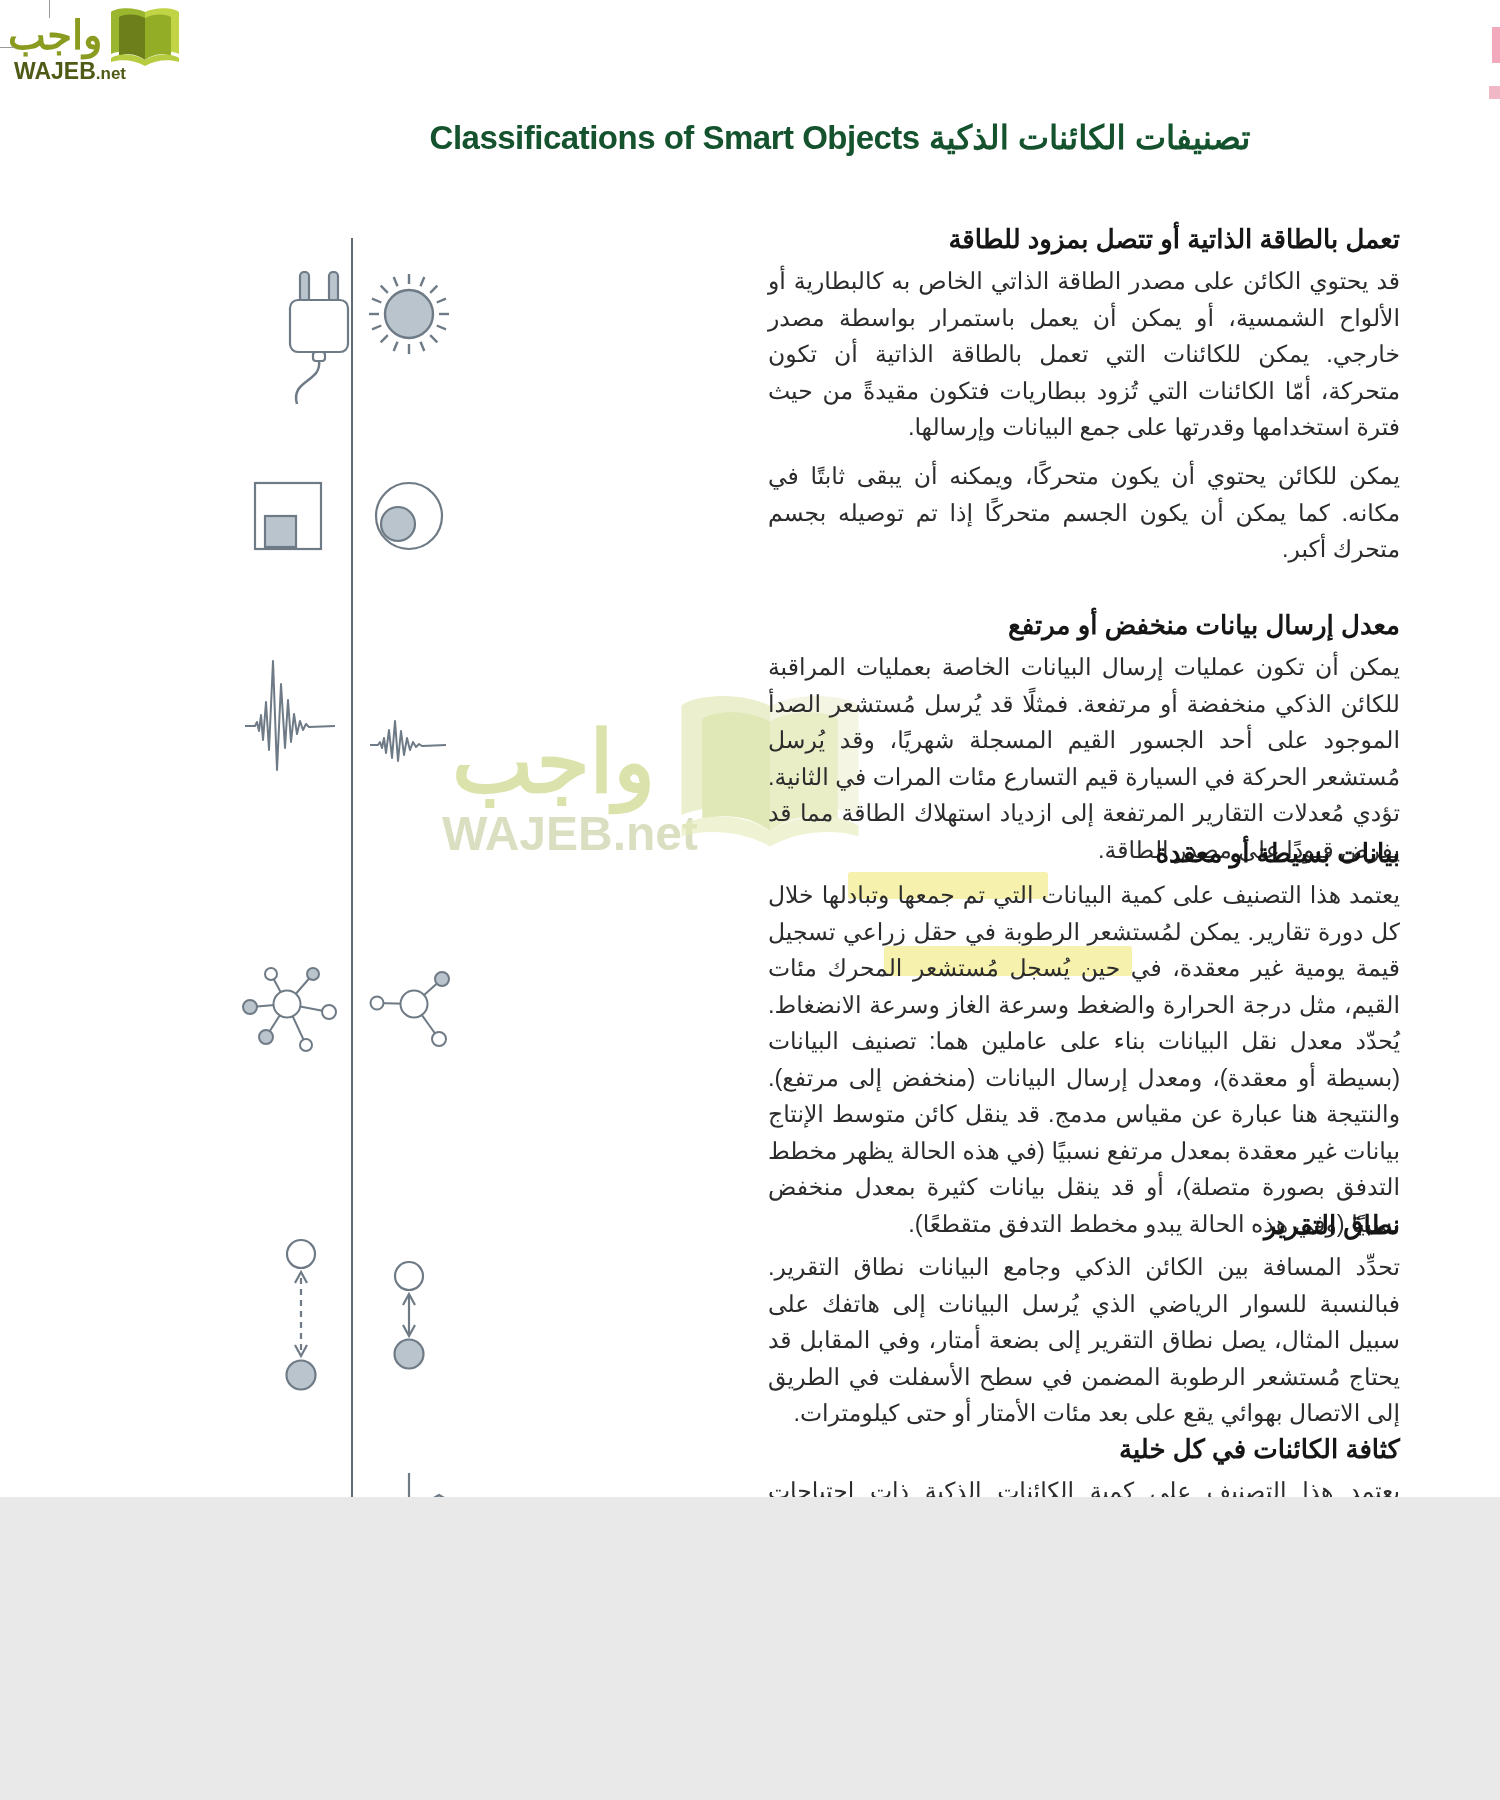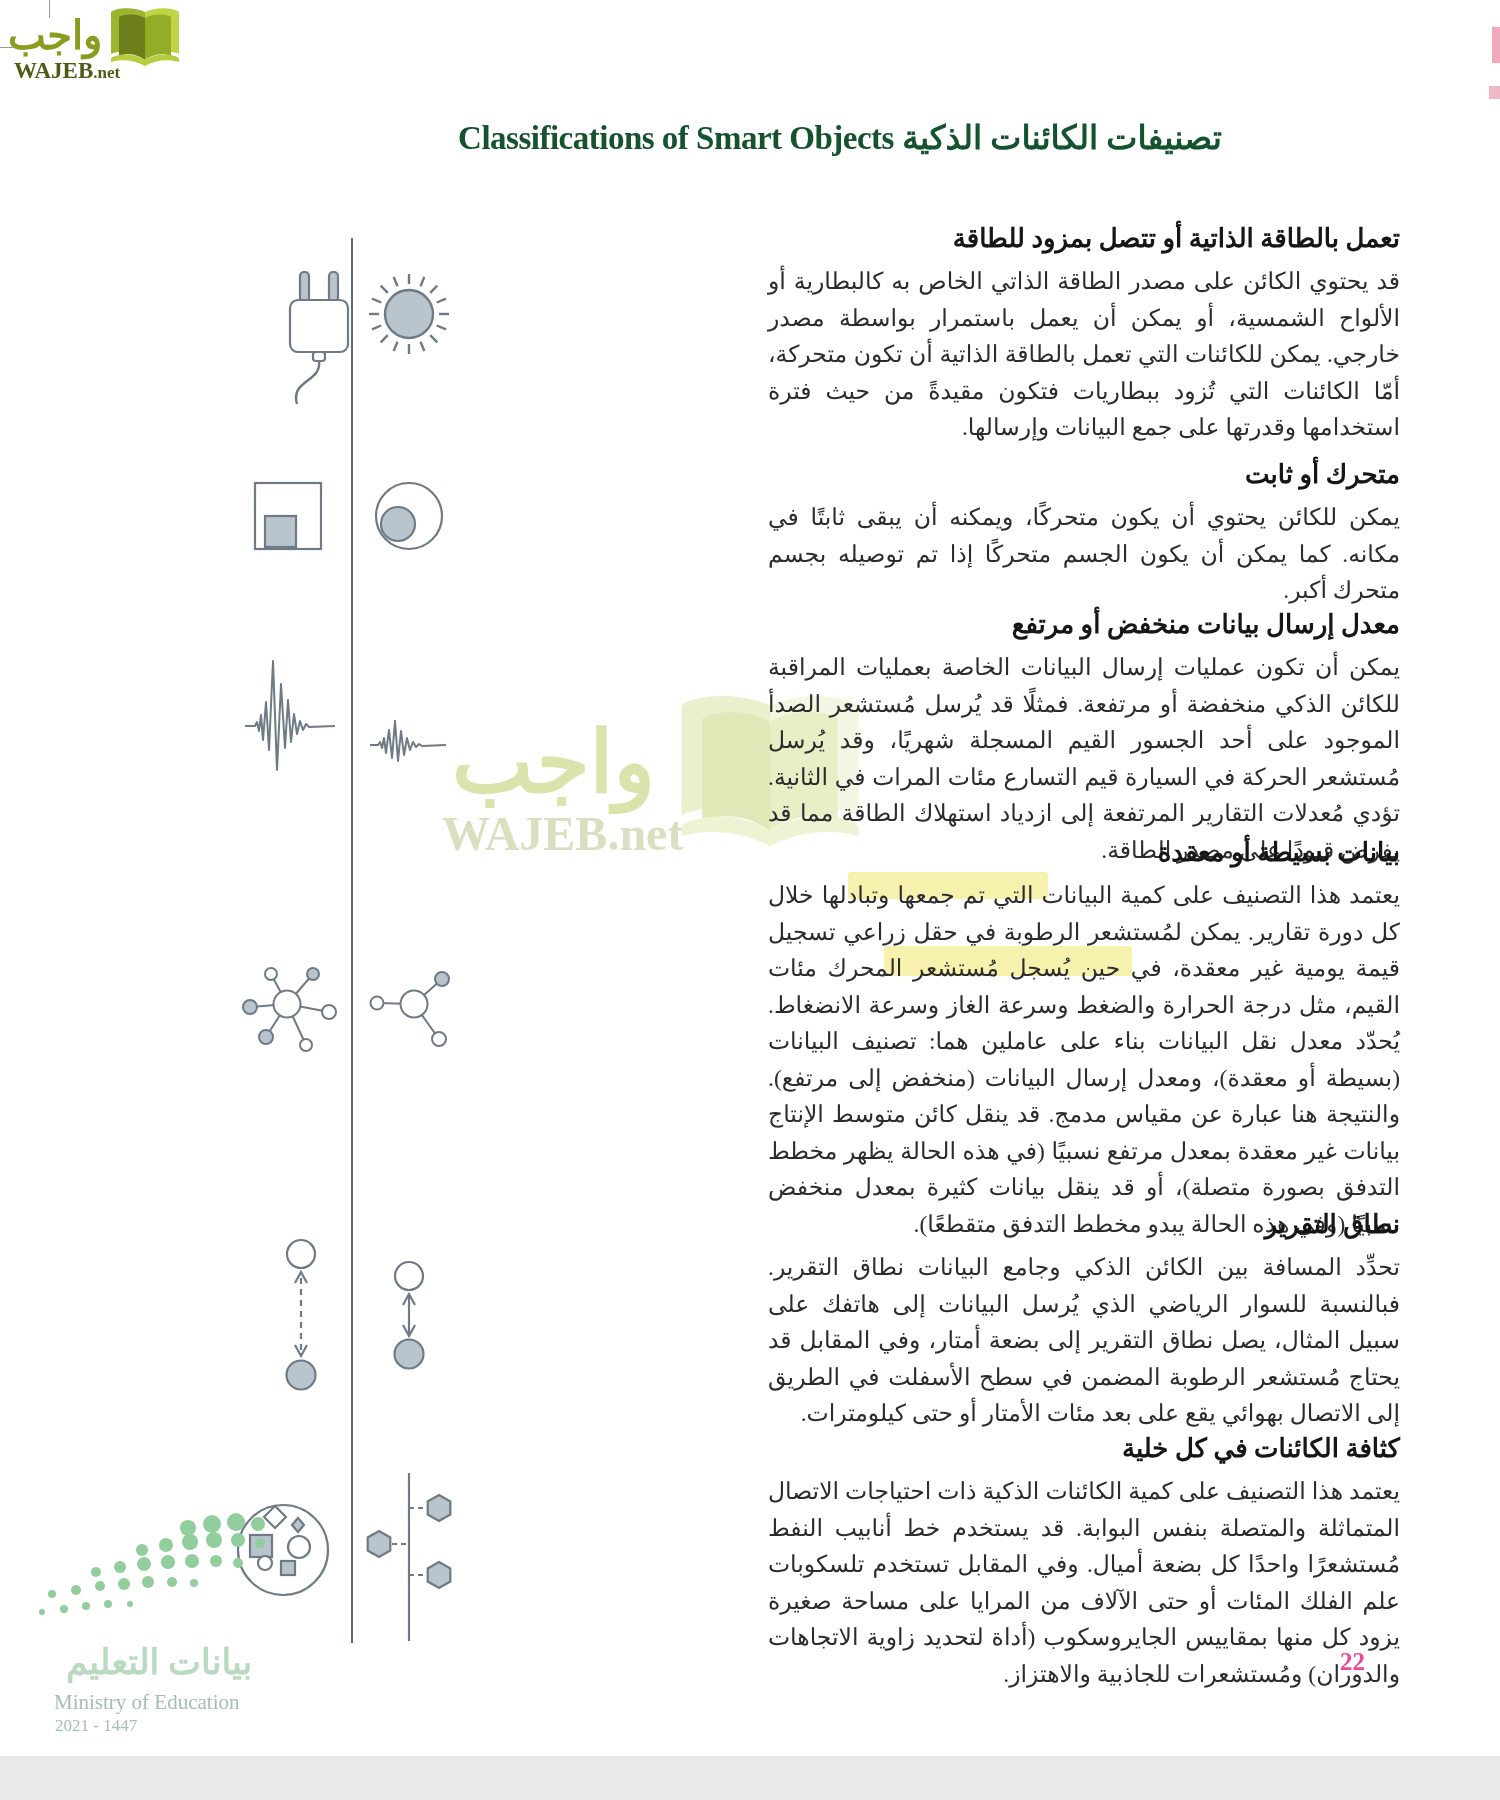--- a/index.html
+++ b/index.html
@@ -1,17 +1,17 @@
 <!DOCTYPE html>
 <html lang="ar"><head>
 <meta charset="utf-8">
 <style>
   html,body{margin:0;padding:0;background:#e9e9e9;}
-  .page{position:relative;width:1500px;height:1756px;background:#ffffff;overflow:hidden;
-        font-family:Liberation Serif, serif;}
+  .page{position:relative;width:1500px;height:1497px;background:#ffffff;overflow:hidden;
+        font-family:Liberation Sans, sans-serif;}
   .abs{position:absolute;}
   
   .title{left:390px;top:118px;width:900px;text-align:center;font-size:33px;font-weight:bold;
          color:#14532d;z-index:2;direction:rtl;}
   .title .en{letter-spacing:-0.5px;}
   
   .col{left:768px;width:632px;direction:rtl;z-index:2;}
   .col h3{margin:0 0 7px 0;font-size:26px;font-weight:bold;color:#161616;line-height:34px;}
   .col p{margin:0;font-size:23.5px;color:#2c2c2c;line-height:36.5px;
          text-align:justify;text-align-last:right;}
@@ -210,21 +210,20 @@
       <path d="M77 97 L88.3 103.5 L88.3 116.5 L77 123 L65.7 116.5 L65.7 103.5 Z" fill="#b9c4cd"></path>
     </svg>
   </div>
 
   <section class="abs col" style="top:222px;">
     <h3>تعمل بالطاقة الذاتية أو تتصل بمزود للطاقة</h3>
     <p>قد يحتوي الكائن على مصدر الطاقة الذاتي الخاص به كالبطارية أو الألواح الشمسية، أو يمكن أن يعمل باستمرار بواسطة مصدر خارجي. يمكن للكائنات التي تعمل بالطاقة الذاتية أن تكون متحركة، أمّا الكائنات التي تُزود ببطاريات فتكون مقيدةً من حيث فترة استخدامها وقدرتها على جمع البيانات وإرسالها.</p>
   </section>
 
   <section class="abs col" style="top:458px;">
-    <h3>متحرك أو ثابت</h3>
     <p>يمكن للكائن يحتوي أن يكون متحركًا، ويمكنه أن يبقى ثابتًا في مكانه. كما يمكن أن يكون الجسم متحركًا إذا تم توصيله بجسم متحرك أكبر.</p>
   </section>
 
   <section class="abs col" style="top:608px;">
     <h3>معدل إرسال بيانات منخفض أو مرتفع</h3>
     <p>يمكن أن تكون عمليات إرسال البيانات الخاصة بعمليات المراقبة للكائن الذكي منخفضة أو مرتفعة. فمثلًا قد يُرسل مُستشعر الصدأ الموجود على أحد الجسور القيم المسجلة شهريًا، وقد يُرسل مُستشعر الحركة في السيارة قيم التسارع مئات المرات في الثانية. تؤدي مُعدلات التقارير المرتفعة إلى ازدياد استهلاك الطاقة مما قد يفرض قيودًا على مصدر الطاقة.</p>
   </section>
 
   <section class="abs col" style="top:836px;">
     <h3>بيانات بسيطة أو معقدة</h3>

